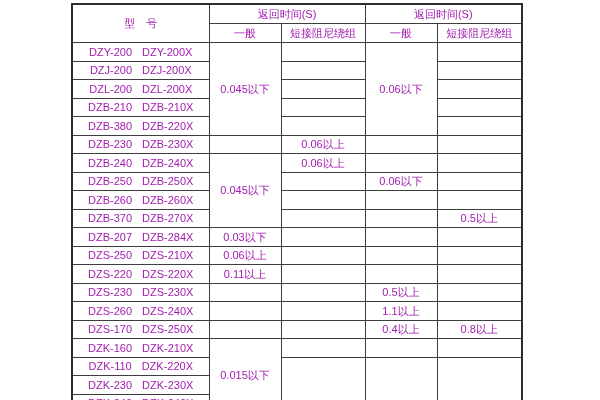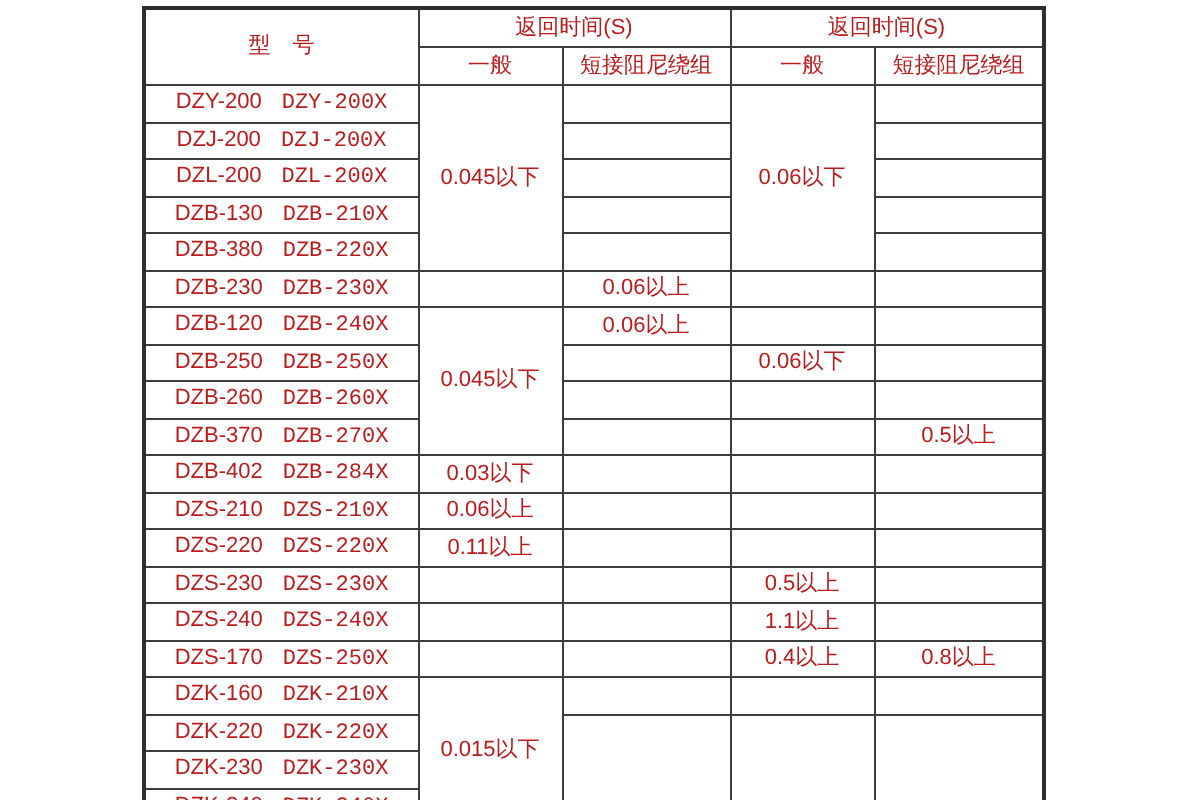--- a/index.html
+++ b/index.html
@@ -6,21 +6,21 @@
     margin: 0;
     padding: 0;
     background: #ffffff;
   }
   .page {
     position: relative;
     width: 600px;
     height: 400px;
     background: #ffffff;
     font-family: "Liberation Sans", "DejaVu Sans", sans-serif;
-    color: #b91c1c;
+    color: #a21caf;
     overflow: hidden;
   }
   table.spec {
     position: absolute;
     left: 71px;
     top: 3px;
     border-collapse: collapse;
     table-layout: fixed;
     border: 2px solid #2e2e2e;
   }
@@ -32,21 +32,21 @@
     vertical-align: middle;
     font-size: 11px;
     font-weight: normal;
     line-height: 1.1;
     white-space: nowrap;
     overflow: hidden;
   }
   tr.hdr th { height: 18px; }
   tr.data td { height: 17.5px; }
   td.model .m1 { display: inline-block; margin-right: 10px; }
-  td.model .m2 { display: inline-block; font-family: Liberation Mono, monospace; }
+  td.model .m2 { display: inline-block; }
 </style>
 </head>
 <body>
 
 <div class="page">
   <table class="spec">
     <colgroup>
       <col style="width:137px">
         <col style="width:72px">
         <col style="width:84px">
@@ -78,39 +78,39 @@
       <td class="model"><span class="m1">DZJ-200</span><span class="m2">DZJ-200X</span></td>
       <td></td>
       <td></td>
     </tr>
     <tr class="data">
       <td class="model"><span class="m1">DZL-200</span><span class="m2">DZL-200X</span></td>
       <td></td>
       <td></td>
     </tr>
     <tr class="data">
-      <td class="model"><span class="m1">DZB-130</span><span class="m2">DZB-210X</span></td>
+      <td class="model"><span class="m1">DZB-210</span><span class="m2">DZB-210X</span></td>
       <td></td>
       <td></td>
     </tr>
     <tr class="data">
       <td class="model"><span class="m1">DZB-380</span><span class="m2">DZB-220X</span></td>
       <td></td>
       <td></td>
     </tr>
 
     <tr class="data">
       <td class="model"><span class="m1">DZB-230</span><span class="m2">DZB-230X</span></td>
       <td></td>
       <td>0.06以上</td>
       <td></td>
       <td></td>
     </tr>
     <tr class="data">
-      <td class="model"><span class="m1">DZB-120</span><span class="m2">DZB-240X</span></td>
+      <td class="model"><span class="m1">DZB-240</span><span class="m2">DZB-240X</span></td>
       <td rowspan="4">0.045以下</td>
       <td>0.06以上</td>
       <td></td>
       <td></td>
     </tr>
     <tr class="data">
       <td class="model"><span class="m1">DZB-250</span><span class="m2">DZB-250X</span></td>
       <td></td>
       <td>0.06以下</td>
       <td></td>
@@ -122,49 +122,49 @@
       <td></td>
     </tr>
     <tr class="data">
       <td class="model"><span class="m1">DZB-370</span><span class="m2">DZB-270X</span></td>
       <td></td>
       <td></td>
       <td>0.5以上</td>
     </tr>
 
     <tr class="data">
-      <td class="model"><span class="m1">DZB-402</span><span class="m2">DZB-284X</span></td>
+      <td class="model"><span class="m1">DZB-207</span><span class="m2">DZB-284X</span></td>
       <td>0.03以下</td>
       <td></td>
       <td></td>
       <td></td>
     </tr>
     <tr class="data">
-      <td class="model"><span class="m1">DZS-210</span><span class="m2">DZS-210X</span></td>
+      <td class="model"><span class="m1">DZS-250</span><span class="m2">DZS-210X</span></td>
       <td>0.06以上</td>
       <td></td>
       <td></td>
       <td></td>
     </tr>
     <tr class="data">
       <td class="model"><span class="m1">DZS-220</span><span class="m2">DZS-220X</span></td>
       <td>0.11以上</td>
       <td></td>
       <td></td>
       <td></td>
     </tr>
     <tr class="data">
       <td class="model"><span class="m1">DZS-230</span><span class="m2">DZS-230X</span></td>
       <td></td>
       <td></td>
       <td>0.5以上</td>
       <td></td>
     </tr>
     <tr class="data">
-      <td class="model"><span class="m1">DZS-240</span><span class="m2">DZS-240X</span></td>
+      <td class="model"><span class="m1">DZS-260</span><span class="m2">DZS-240X</span></td>
       <td></td>
       <td></td>
       <td>1.1以上</td>
       <td></td>
     </tr>
     <tr class="data">
       <td class="model"><span class="m1">DZS-170</span><span class="m2">DZS-250X</span></td>
       <td></td>
       <td></td>
       <td>0.4以上</td>
@@ -172,21 +172,21 @@
     </tr>
 
     <tr class="data">
       <td class="model"><span class="m1">DZK-160</span><span class="m2">DZK-210X</span></td>
       <td rowspan="4">0.015以下</td>
       <td></td>
       <td></td>
       <td></td>
     </tr>
     <tr class="data">
-      <td class="model"><span class="m1">DZK-220</span><span class="m2">DZK-220X</span></td>
+      <td class="model"><span class="m1">DZK-110</span><span class="m2">DZK-220X</span></td>
       <td rowspan="3"></td>
       <td rowspan="3"></td>
       <td rowspan="3"></td>
     </tr>
     <tr class="data">
       <td class="model"><span class="m1">DZK-230</span><span class="m2">DZK-230X</span></td>
     </tr>
     <tr class="data">
       <td class="model"><span class="m1">DZK-240</span><span class="m2">DZK-240X</span></td>
     </tr>

